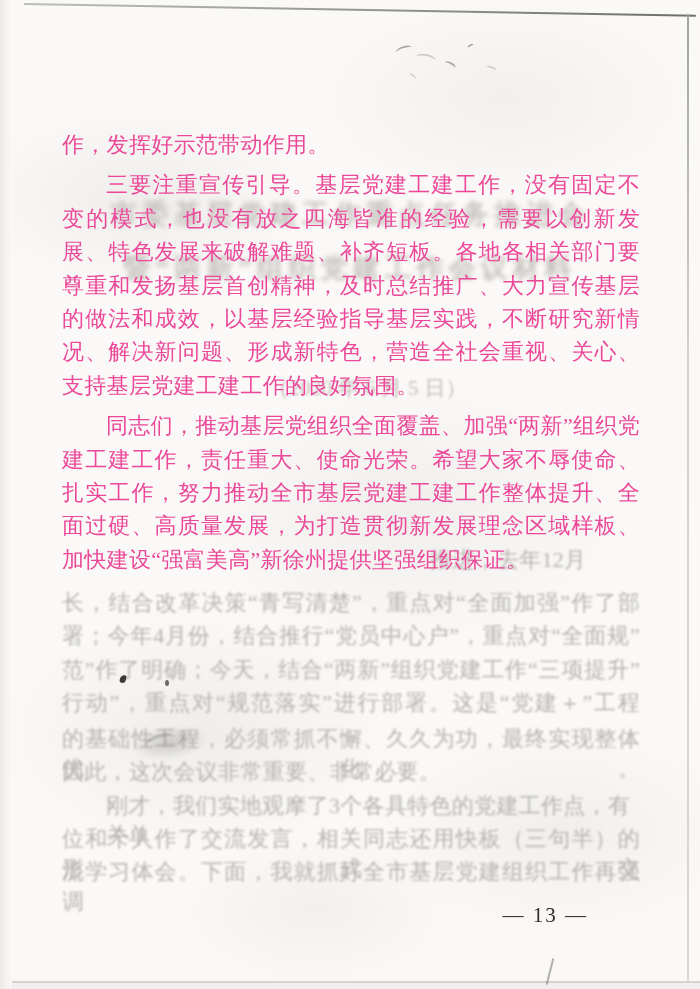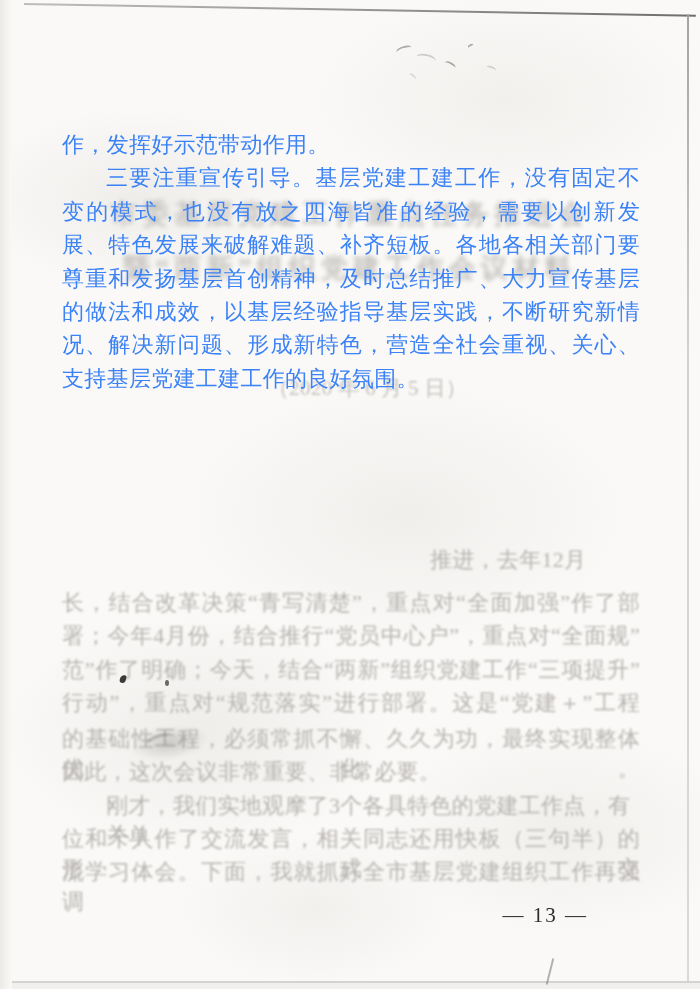--- a/index.html
+++ b/index.html
@@ -27,24 +27,24 @@
     transform:rotate(1.0deg);transform-origin:left top;}
   .edge-right{position:absolute;left:687px;top:14px;width:2px;height:970px;
     background:linear-gradient(to bottom,#a3a3a1,#d2d1cf 35%,#dad9d7);}
   .edge-bottom{position:absolute;left:0;top:981px;width:700px;height:2px;background:#d4d3d1;}
   .edge-bottom-strip{position:absolute;left:0;top:983px;width:700px;height:6px;background:#f1f0ee;}
 
   
   .content{
     position:absolute;left:62px;top:128px;width:578px;
     font-size:22px;line-height:33.4px;letter-spacing:.3px;
-    color:#3b82f6;text-align:justify;
+    color:#ec4899;text-align:justify;
   }
   .content p{margin:0;padding:0;}
-  .content p.indent{text-indent:2em;}
+  .content p.indent{text-indent:2em;margin-top:7px;}
 
   
   .pagenum{
     position:absolute;left:448px;top:903px;width:140px;
     text-align:right;font-size:21px;letter-spacing:2px;color:#2f2d2a;
   }
 
   
   .bleed{position:absolute;color:#b7b4b0;filter:blur(1px);font-size:22px;letter-spacing:.3px;}
   .bleed-line{left:62px;width:578px;text-align:justify;text-align-last:justify;}
@@ -89,20 +89,21 @@
   <div class="bleed bleed-line" style="top:724px">的基础性工程，必须常抓不懈、久久为功，最终实现整体优化。</div>
   <div class="bleed bleed-short" style="left:62px;top:757px;width:578px">因此，这次会议非常重要、非常必要。</div>
   <div class="bleed bleed-short" style="left:106px;top:791px;width:534px">刚才，我们实地观摩了3个各具特色的党建工作点，有关单</div>
   <div class="bleed bleed-line" style="top:824px">位和个人作了交流发言，相关同志还用快板（三句半）的形式交</div>
   <div class="bleed bleed-line" style="top:857px">流学习体会。下面，我就抓好全市基层党建组织工作再强调</div>
 </div>
 
 <div class="content">
   <p>作，发挥好示范带动作用。</p>
   <p class="indent">三要注重宣传引导。基层党建工建工作，没有固定不变的模式，也没有放之四海皆准的经验，需要以创新发展、特色发展来破解难题、补齐短板。各地各相关部门要尊重和发扬基层首创精神，及时总结推广、大力宣传基层的做法和成效，以基层经验指导基层实践，不断研究新情况、解决新问题、形成新特色，营造全社会重视、关心、支持基层党建工建工作的良好氛围。</p>
+  <p class="indent">同志们，推动基层党组织全面覆盖、加强“两新”组织党建工建工作，责任重大、使命光荣。希望大家不辱使命、扎实工作，努力推动全市基层党建工建工作整体提升、全面过硬、高质量发展，为打造贯彻新发展理念区域样板、加快建设“强富美高”新徐州提供坚强组织保证。</p>
 </div>
 
 <div class="pagenum">— 13 —</div>
 
 <div class="edge-top"></div>
 <div class="edge-right"></div>
 <div class="edge-bottom"></div>
 <div class="edge-bottom-strip"></div>
 <div class="edge-left"></div>
 

